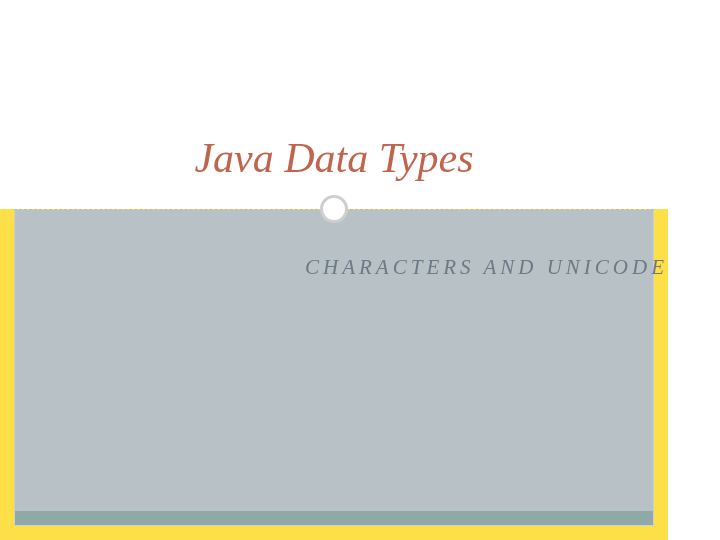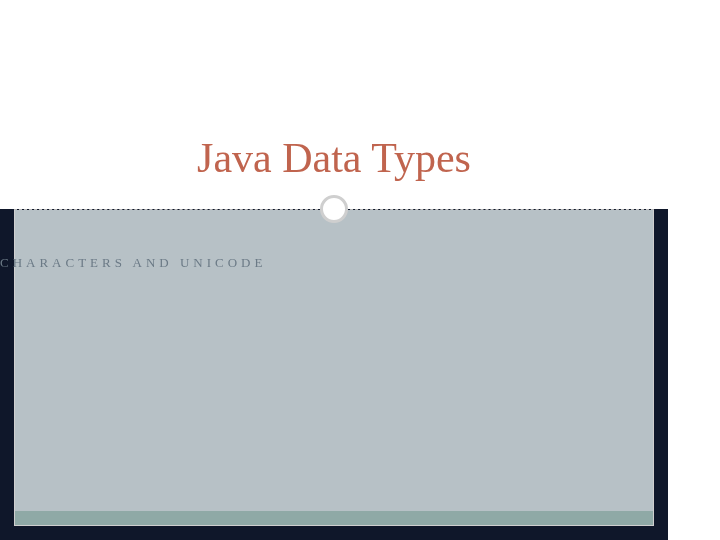--- a/index.html
+++ b/index.html
@@ -11,21 +11,22 @@
       width: 720px;
       height: 540px;
       background: #ffffff;
       font-family: Georgia, 'Times New Roman', serif;
       overflow: hidden;
     }
     .slide {
       width: 668px;
       height: 540px;
       position: relative;
-      background: #0f172a;
+      background: #fde047;
+      font-style: italic;
     }
     .outer-frame {
       position: absolute;
       top: 14px;
       left: 14px;
       right: 14px;
       bottom: 14px;
       border: 1px solid #cfcfcf;
     }
     .top-section {
@@ -73,22 +74,22 @@
       left: 15px;
       right: 15px;
       bottom: 24px;
       background: #b7c1c6;
     }
     .subtitle {
       position: absolute;
       top: 255px;
       left: 0;
       right: 0;
-      text-align: left;
-      font-size: 13px;
+      text-align: right;
+      font-size: 21px;
       letter-spacing: 4px;
       color: #6b7a86;
       font-family: Georgia, 'Times New Roman', serif;
       font-weight: normal;
       z-index: 3;
     }
     .bottom-bar {
       position: absolute;
       left: 15px;
       right: 15px;

